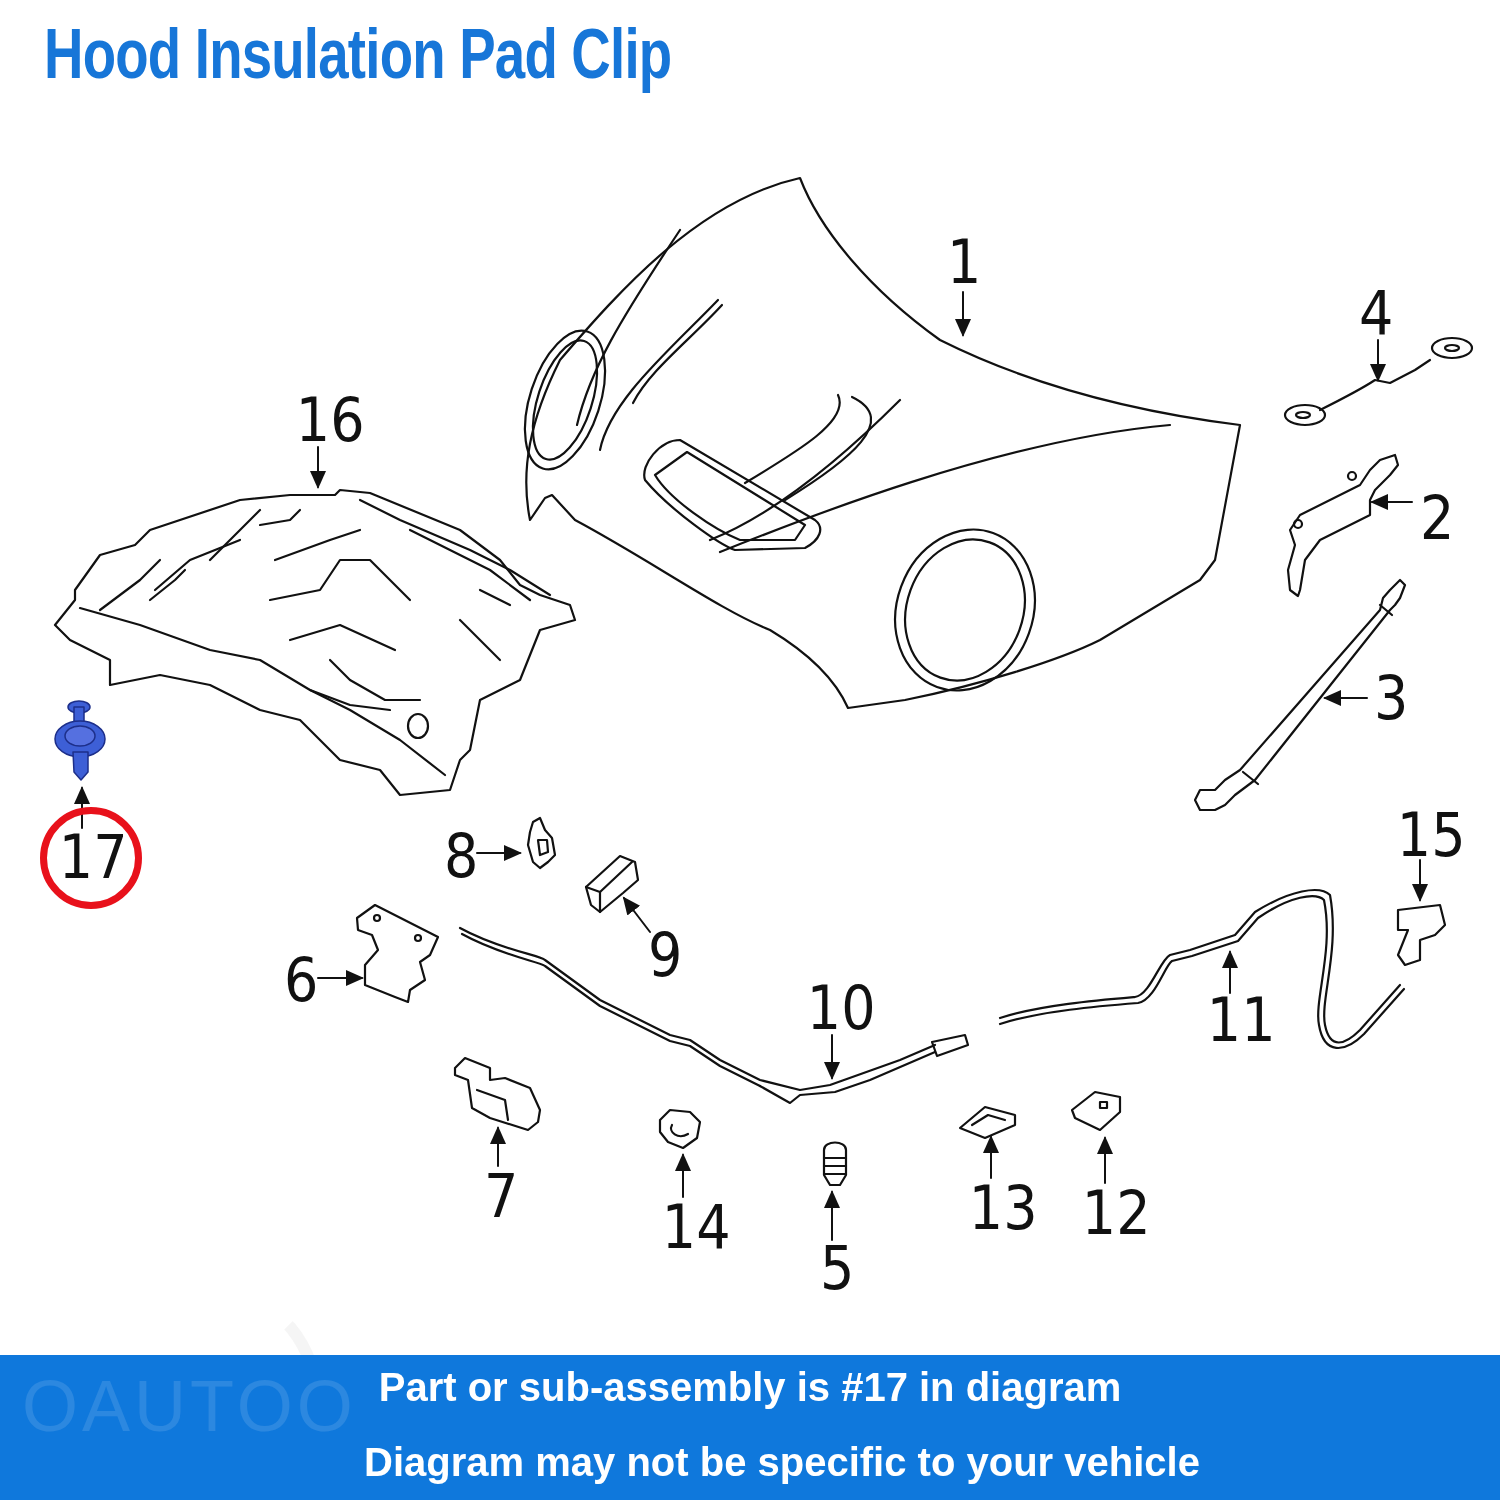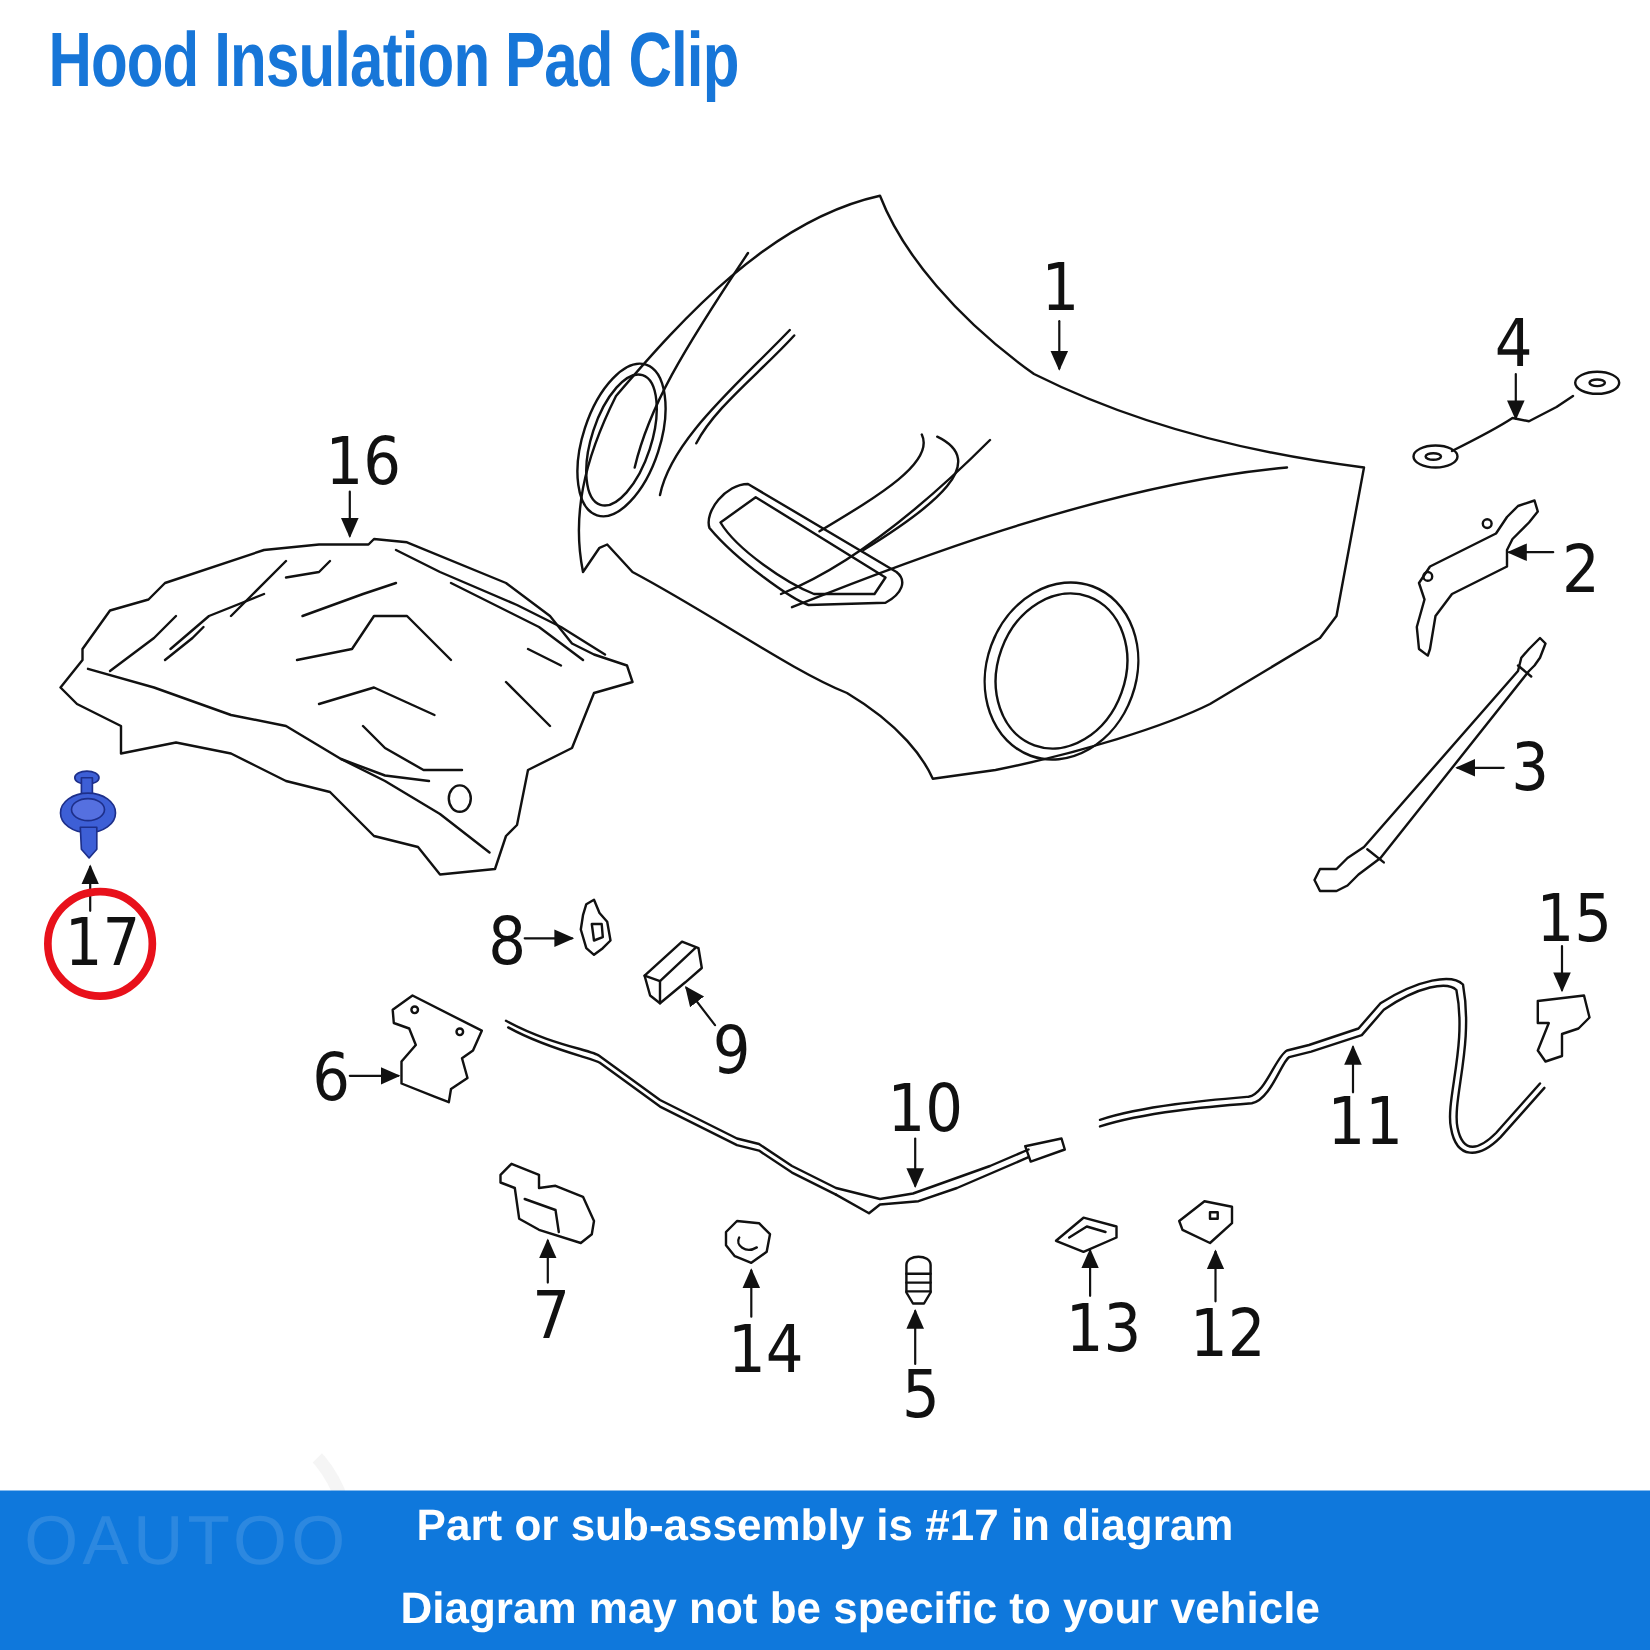--- a/index.html
+++ b/index.html
@@ -24,21 +24,21 @@
     position: absolute; left: 0; top: 1355px; width: 1500px; height: 145px;
     background: #0f78dc;
   }
   .banner-line {
     position: absolute; left: 0; width: 1500px; text-align: center;
     color: #ffffff; font-weight: 700; font-size: 40px; white-space: nowrap;
     font-family: "Liberation Sans", sans-serif;
   }
   .watermark {
     position: absolute; left: 22px; top: 1365px;
-    font-family: "Liberation Sans", sans-serif; font-size: 63px; letter-spacing: 4px;
+    font-family: "Liberation Sans", sans-serif; font-size: 72px; letter-spacing: 4px;
     color: rgba(255,255,255,0.12); font-weight: 400; white-space: nowrap;
   }
   .wm-swoosh {
     position: absolute; left: 130px; top: 1290px; width: 170px; height: 210px;
     border-radius: 50%; border: 12px solid rgba(200,200,200,0.18);
     border-left-color: transparent; border-top-color: transparent;
   }
 </style>
 </head>
 <body>

